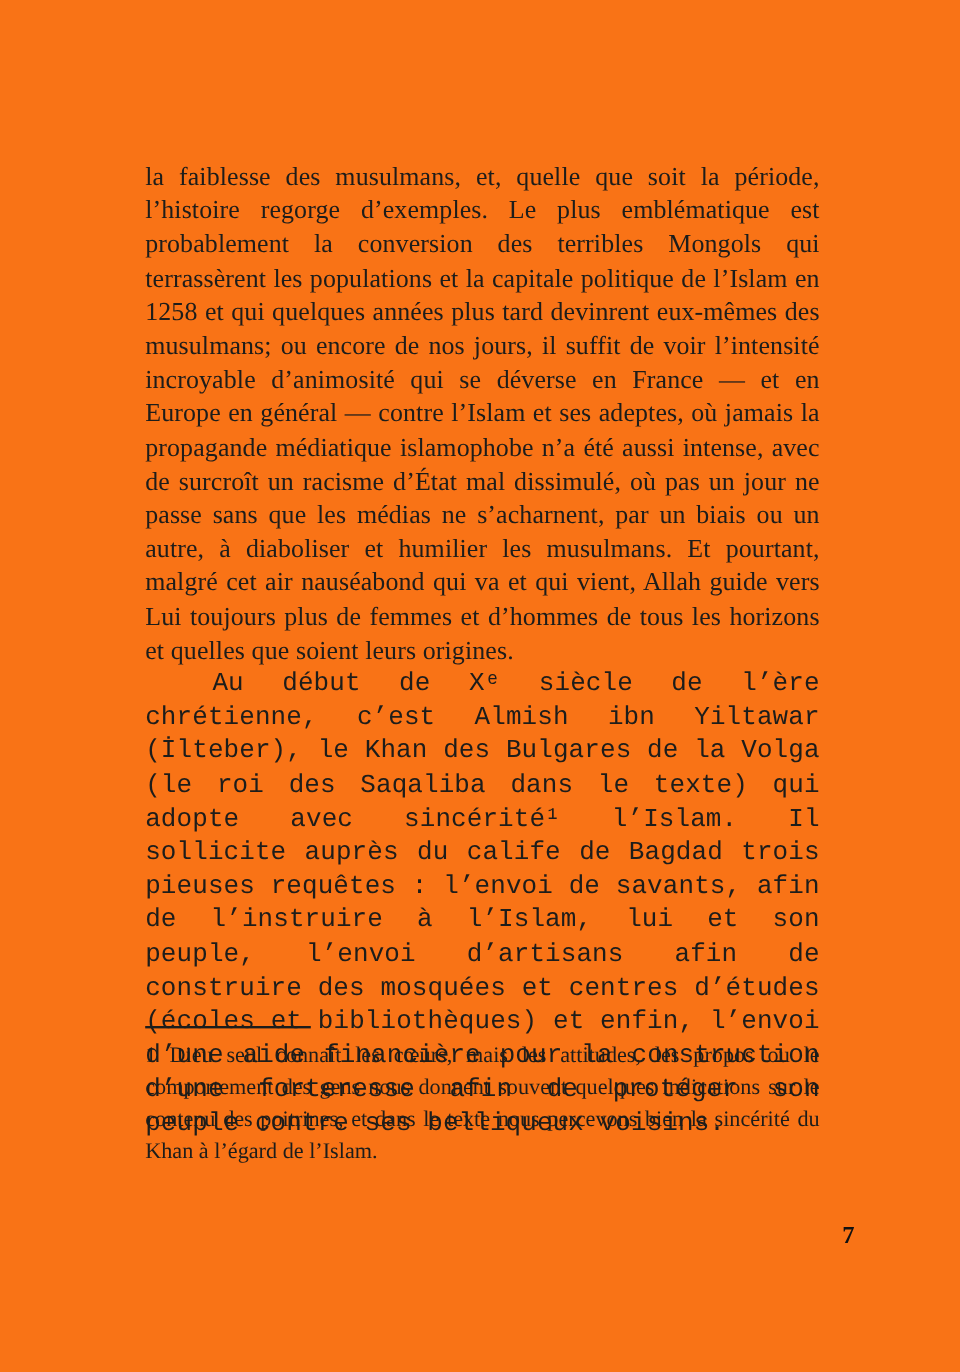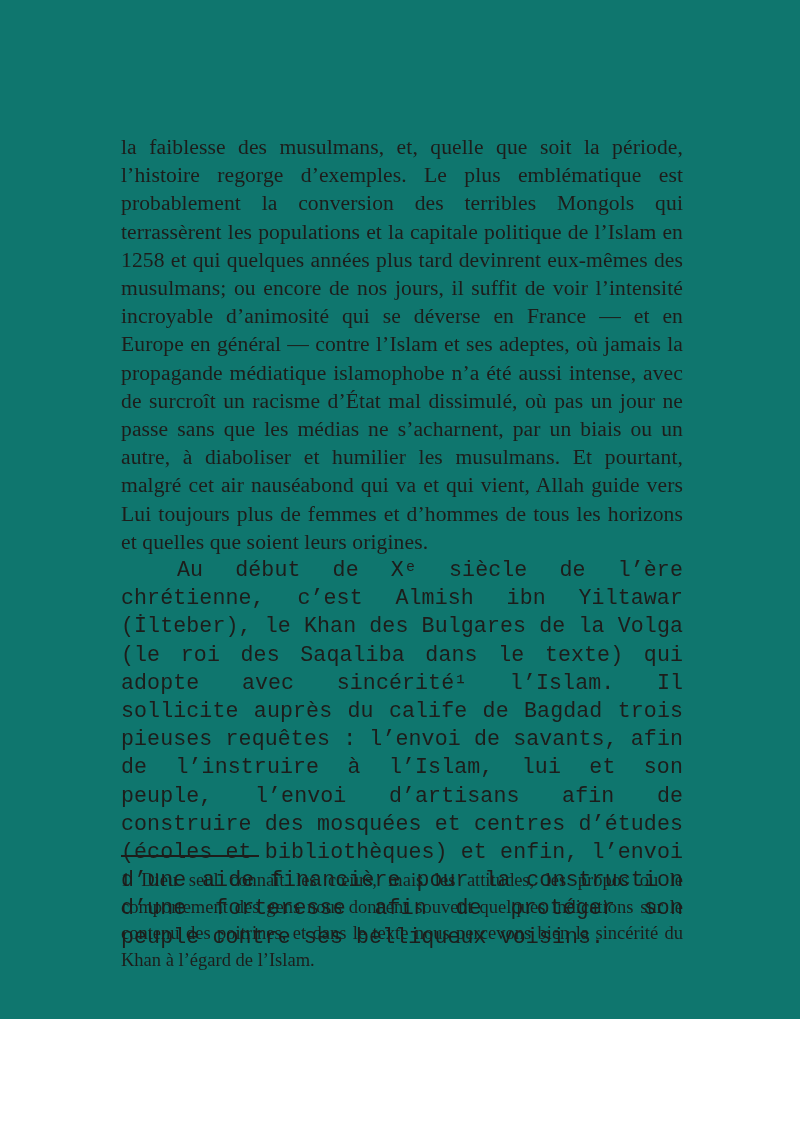--- a/index.html
+++ b/index.html
@@ -3,22 +3,22 @@
 <meta charset="utf-8">
 <style>
   html, body {
     margin: 0;
     padding: 0;
     background: #ffffff;
   }
   .page {
     position: relative;
     width: 800px;
-    height: 1019px;
-    background: #0f766e;
+    height: 1143px;
+    background: #f97316;
     overflow: hidden;
     font-family: "Liberation Serif", "DejaVu Serif", serif;
     color: #1d1d1b;
   }
   .text-block {
     position: absolute;
     left: 121px;
     top: 133px;
     width: 562px;
   }

